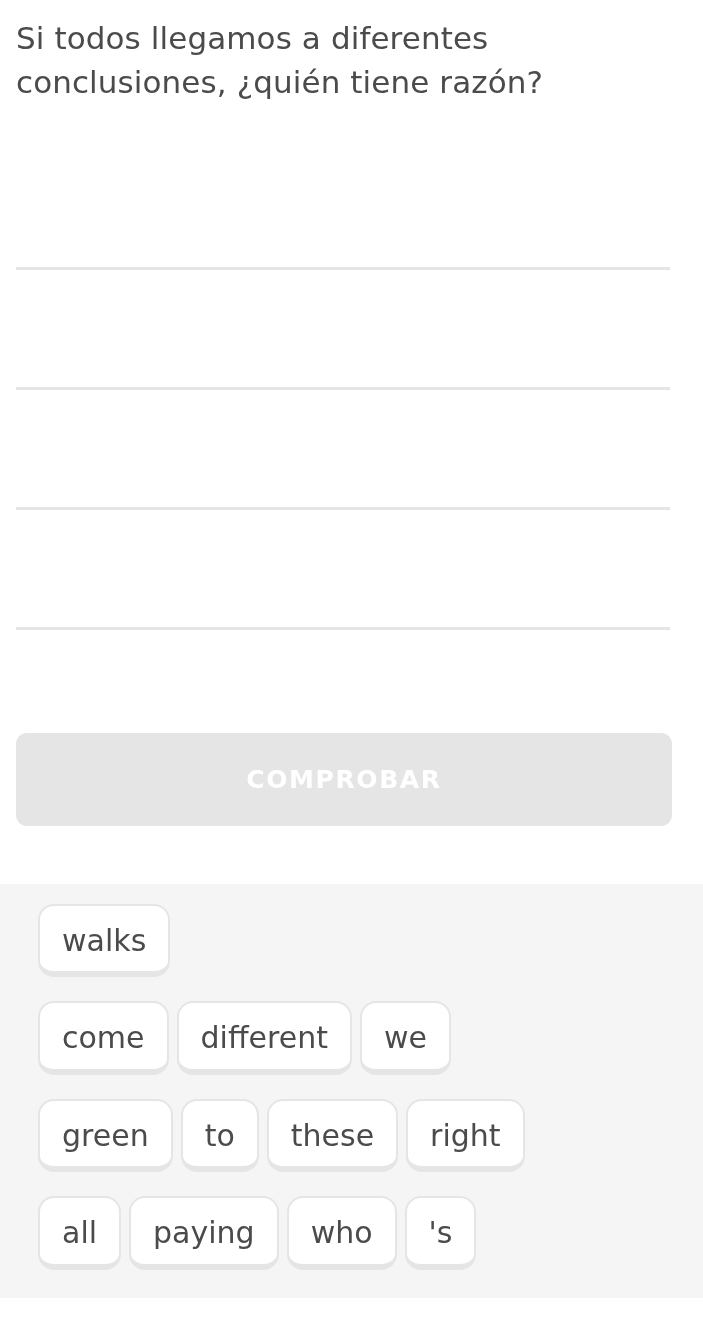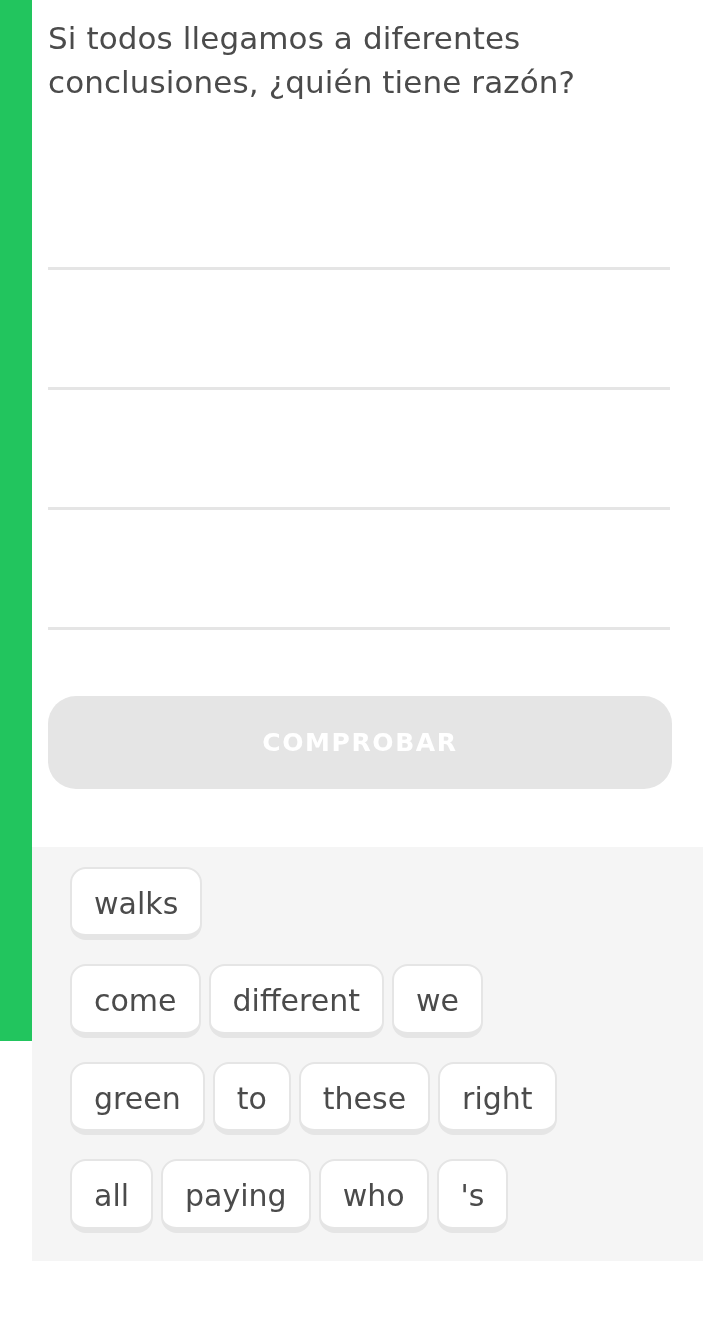--- a/index.html
+++ b/index.html
@@ -16,22 +16,21 @@
     font-family: "DejaVu Sans", "Liberation Sans", sans-serif;
     -webkit-font-smoothing: antialiased;
   }
 
   #app {
     position: relative;
     width: 703px;
     height: 1041px;
     display: flex;
     flex-direction: column;
-    background: #22c55e;
-    padding-left: 32px;
+    background: #eab308;
   }
 
   
   .exercise-top {
     background: #ffffff;
     padding: 0;
     flex: 0 0 auto;
   }
 
   .prompt {
@@ -68,29 +67,30 @@
   
   .check-row {
     padding: 66px 31px 58px 16px;
   }
 
   .check-button {
     display: block;
     width: 100%;
     height: 93px;
     border: none;
-    border-radius: 28px;
+    border-radius: 11px;
     background: #e5e5e5;
     color: #ffffff;
     font-family: "DejaVu Sans", "Liberation Sans", sans-serif;
     font-size: 25px;
     font-weight: 700;
     letter-spacing: 1.6px;
     text-transform: uppercase;
     cursor: default;
+    margin-top: 37px;
   }
 
   
   .word-bank {
     flex: 1 1 auto;
     background: #f5f5f5;
     padding: 20px 16px 28px 16px;
   }
 
   .word-bank-rows {

